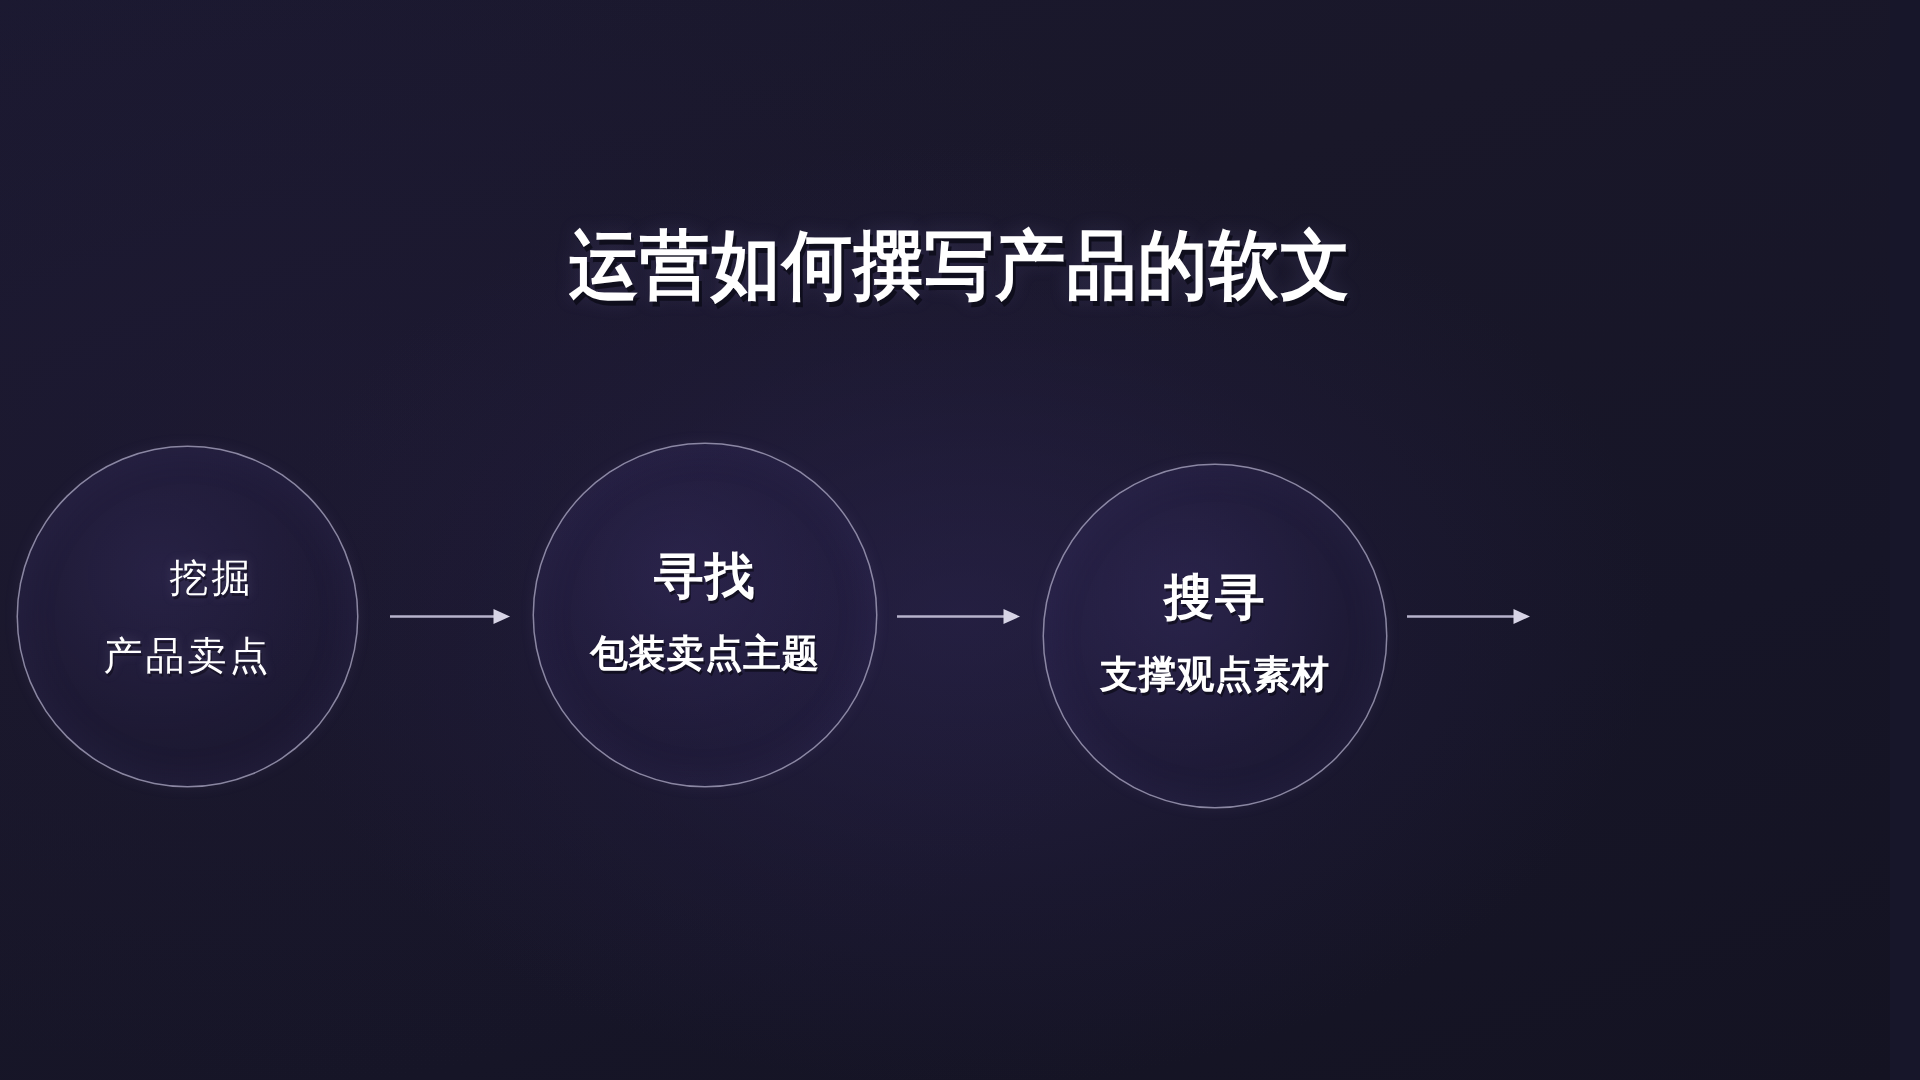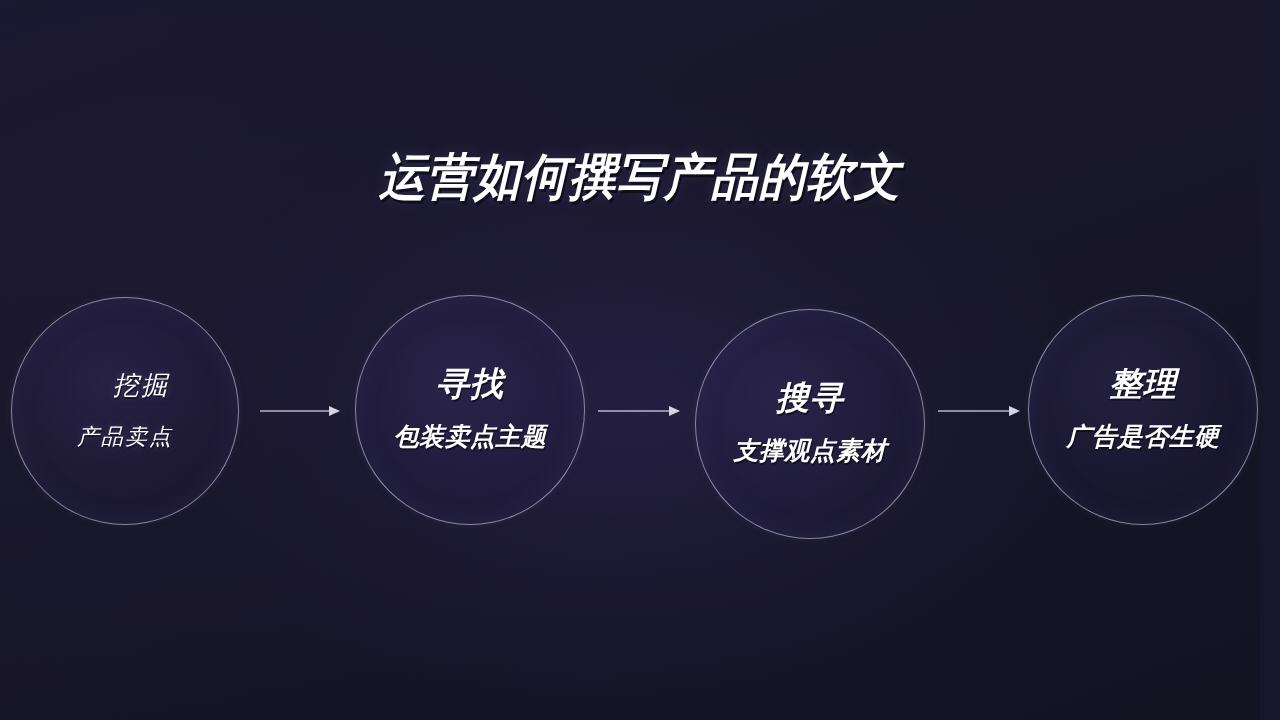--- a/index.html
+++ b/index.html
@@ -16,21 +16,20 @@
 
   #slide {
     position: relative;
     width: 1260px;
     height: 720px;
     background:
       radial-gradient(ellipse 620px 420px at 640px 410px, rgba(46,38,84,0.55) 0%, rgba(36,30,66,0.30) 45%, rgba(23,22,42,0.0) 75%),
       radial-gradient(ellipse 900px 600px at 200px 300px, rgba(32,27,58,0.45) 0%, rgba(23,22,42,0) 70%),
       linear-gradient(160deg, #1b1930 0%, #191729 35%, #161527 70%, #141322 100%);
     overflow: hidden;
-    font-style: italic;
   }
 
   
   .title {
     position: absolute;
     left: 0;
     top: 146px;
     width: 1280px;
     text-align: center;
     color: #ffffff;
@@ -90,21 +89,21 @@
   }
 
   
   .node.light .line1,
   .node.light .line2 {
     font-weight: 400;
     letter-spacing: 2px;
     text-shadow: 1px 2px 0 rgba(12,10,22,0.55), 0 0 8px rgba(190,185,230,0.25);
   }
   .node.light .line1 { font-size: 26px; margin-left: 32px; }
-  .node.light .line2 { font-size: 22px; }
+  .node.light .line2 { font-size: 26px; }
 
   #node-0 { left: 11px;   top: 7px;  width: 228px; height: 228px; }
   #node-1 { left: 355px;  top: 5px; }
   #node-2 { left: 695px;  top: 19px; }
   #node-3 { left: 1028px; top: 5px; }
 
   
   .arrow {
     position: absolute;
     height: 14px;
@@ -147,19 +146,15 @@
     <div class="node" id="node-2">
       <div class="line1">搜寻</div>
       <div class="line2">支撑观点素材</div>
     </div>
 
     <svg class="arrow" id="arrow-2" viewBox="0 0 82 14" preserveAspectRatio="none">
       <line x1="0" y1="7" x2="72" y2="7" stroke="#b7b3cc" stroke-width="1.6"></line>
       <polygon points="71,2 82,7 71,12" fill="#d7d4e6"></polygon>
     </svg>
 
-    <div class="node" id="node-3">
-      <div class="line1">整理</div>
-      <div class="line2">广告是否生硬</div>
-    </div>
 
   </div>
 </div>
 
 </body></html>

